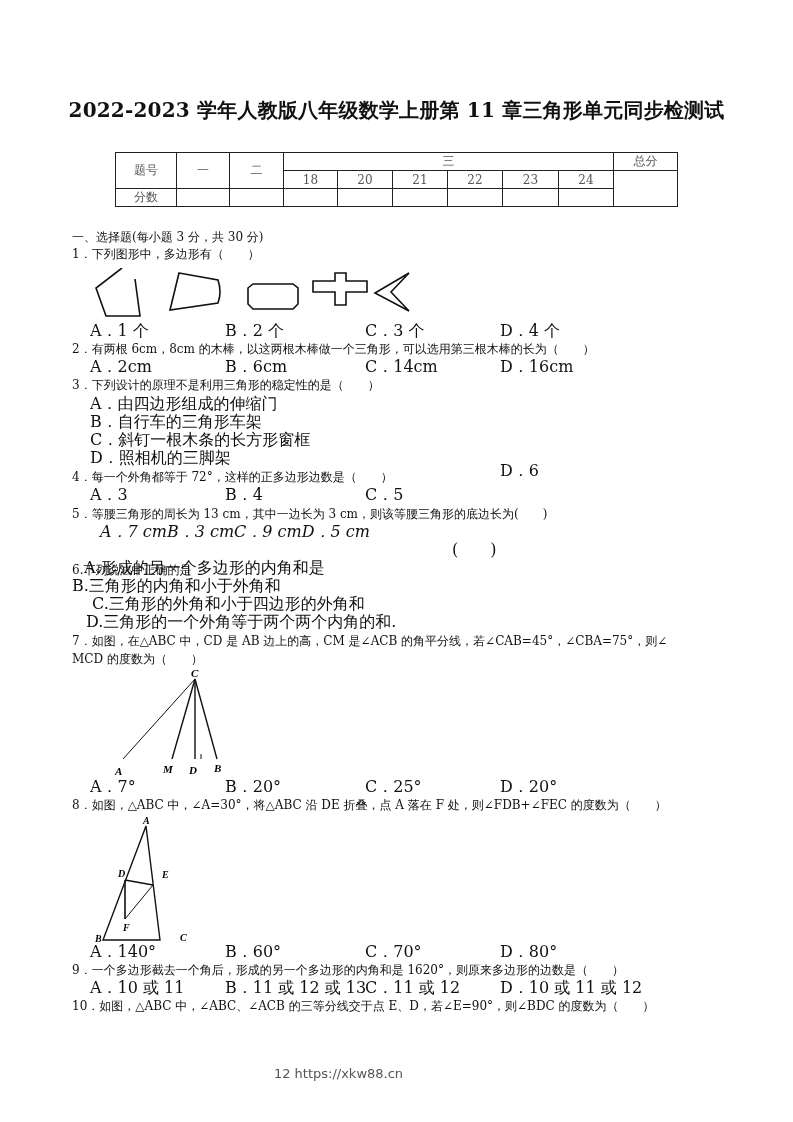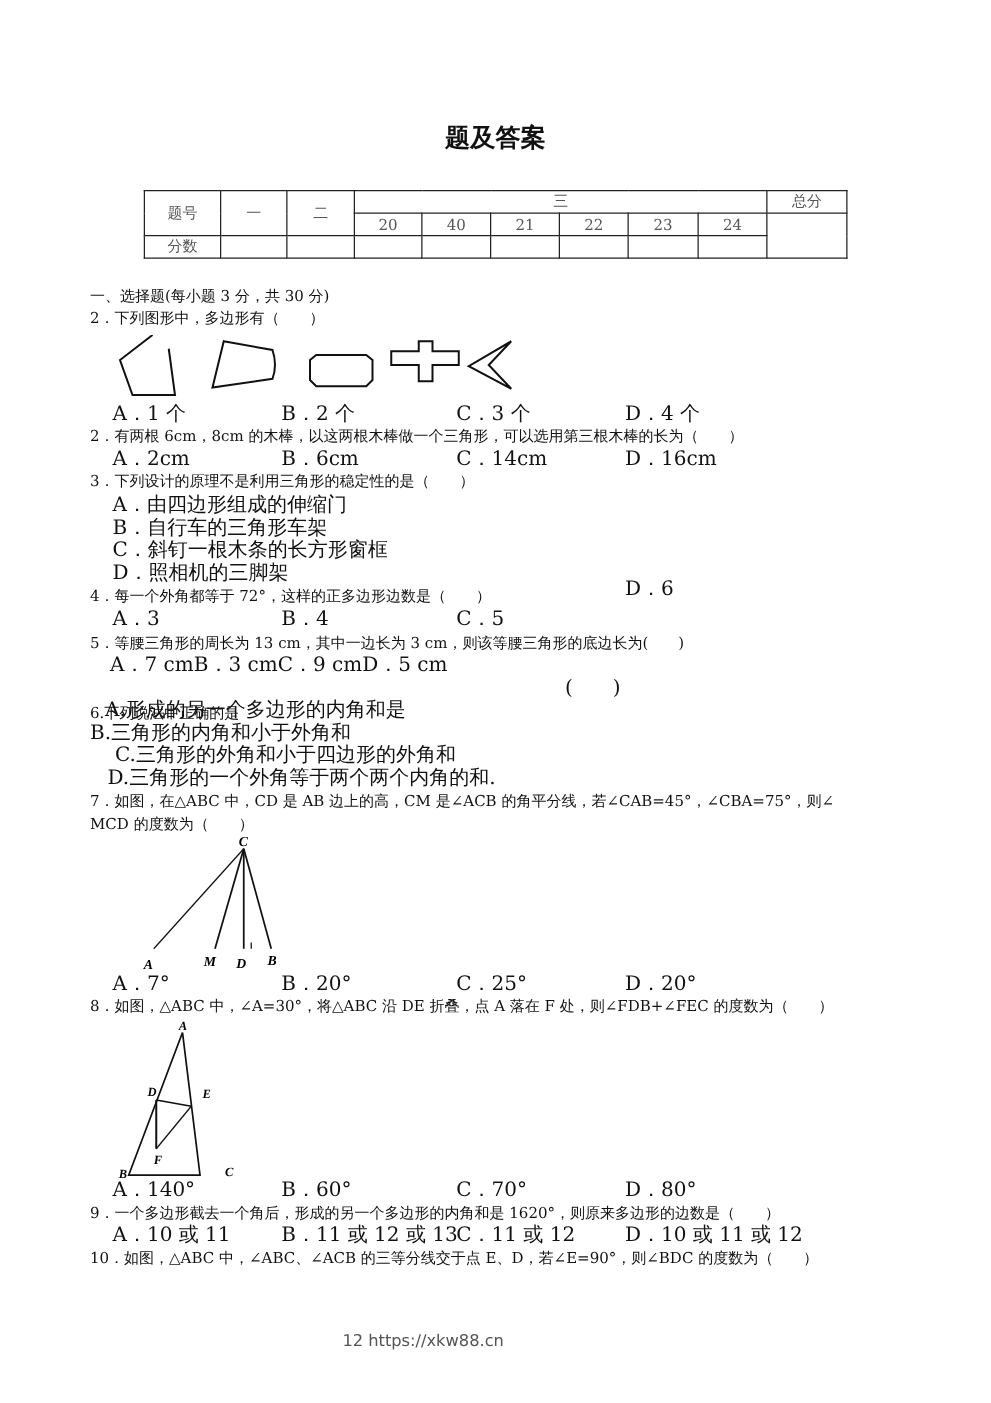--- a/index.html
+++ b/index.html
@@ -14,35 +14,35 @@
     .section { font-weight: normal; }
     .opt { position: absolute; font-size: 16px; line-height: 16px; white-space: nowrap; }
     .fig { position: absolute; }
     .footer { position: absolute; top: 1066px; left: 0; width: 677px; text-align: center;
       font-family: "DejaVu Sans", "Liberation Sans", sans-serif; font-size: 13px; color: #555; }
   </style>
 </head>
 <body>
 
 <div class="title">
-  <div>题及答案</div>
+  <div>2022-2023 学年人教版八年级数学上册第 11 章三角形单元同步检测试</div>
 </div>
 
 <table class="score">
   <tbody>
       <tr>
     <td rowspan="2" style="width:60px">题号</td>
     <td rowspan="2" style="width:52px">一</td>
     <td rowspan="2" style="width:53px">二</td>
     <td colspan="6">三</td>
     <td style="width:63px">总分</td>
   </tr>
   <tr>
-    <td style="width:53px">20</td>
-    <td style="width:54px">40</td>
+    <td style="width:53px">18</td>
+    <td style="width:54px">20</td>
     <td style="width:54px">21</td>
     <td style="width:54px">22</td>
     <td style="width:55px">23</td>
     <td style="width:54px">24</td>
     <td rowspan="2"></td>
   </tr>
   <tr>
     <td>分数</td>
     <td></td>
     <td></td>
@@ -51,21 +51,21 @@
     <td></td>
     <td></td>
     <td></td>
     <td></td>
   </tr>
 </tbody>
   </table>
 
 <div class="line section" style="left:72px;top:229px">一、选择题(每小题 3 分，共 30 分)</div>
 
-<div class="line" style="top:246px">2．下列图形中，多边形有（　　）</div>
+<div class="line" style="top:246px">1．下列图形中，多边形有（　　）</div>
 <svg class="fig" style="left:88px;top:268px" width="330" height="52" viewBox="0 0 330 52">
   <polyline points="34,0 8,20 18,48 52,48 47,11" fill="none" stroke="#111" stroke-width="1.6"></polyline>
   <path d="M91,5 L130,12 Q134,24 130,35 L82,42 Z" fill="none" stroke="#111" stroke-width="1.6"></path>
   <path d="M160,20 L165,16 L205,16 L210,20 L210,36 L205,41 L165,41 L160,36 Z" fill="none" stroke="#111" stroke-width="1.6"></path>
   <path d="M240,13 L247,13 L247,5 L258,5 L258,13 L279,13 L279,24 L258,24 L258,37 L247,37 L247,24 L225,24 L225,13 Z" fill="none" stroke="#111" stroke-width="1.6"></path>
   <path d="M331,7 L297,27 L331,45 L313,26 Z" fill="none" stroke="#111" stroke-width="1.6" transform="translate(-10,-2)"></path>
 </svg>
 <div class="opt" style="left:90px;top:323px">A．1 个</div>
 <div class="opt" style="left:225px;top:323px">B．2 个</div>
 <div class="opt" style="left:365px;top:323px">C．3 个</div>
@@ -83,21 +83,21 @@
 <div class="opt" style="left:90px;top:432px">C．斜钉一根木条的长方形窗框</div>
 <div class="opt" style="left:90px;top:450px">D．照相机的三脚架</div>
 
 <div class="line" style="top:469px">4．每一个外角都等于 72°，这样的正多边形边数是（　　）</div>
 <div class="opt" style="left:90px;top:487px">A．3</div>
 <div class="opt" style="left:225px;top:487px">B．4</div>
 <div class="opt" style="left:365px;top:487px">C．5</div>
 <div class="opt" style="left:500px;top:463px">D．6</div>
 
 <div class="line" style="top:506px">5．等腰三角形的周长为 13 cm，其中一边长为 3 cm，则该等腰三角形的底边长为(　　)</div>
-<div class="opt" style="left:88px;top:524px;">A．7 cmB．3 cmC．9 cmD．5 cm</div>
+<div class="opt" style="left:100px;top:524px;font-style:italic">A．7 cmB．3 cmC．9 cmD．5 cm</div>
 
 <div class="line" style="top:562px">6.下列说法中正确的是</div>
 <div class="opt" style="left:452px;top:542px">(　　)</div>
 <div class="opt" style="left:84px;top:560px">A.形成的另一个多边形的内角和是</div>
 <div class="opt" style="left:72px;top:578px">B.三角形的内角和小于外角和</div>
 <div class="opt" style="left:92px;top:596px">C.三角形的外角和小于四边形的外角和</div>
 <div class="opt" style="left:86px;top:614px">D.三角形的一个外角等于两个两个内角的和.</div>
 
 <div class="line" style="top:633px">7．如图，在△ABC 中，CD 是 AB 边上的高，CM 是∠ACB 的角平分线，若∠CAB=45°，∠CBA=75°，则∠</div>
 <div class="line" style="top:651px">MCD 的度数为（　　）</div>

